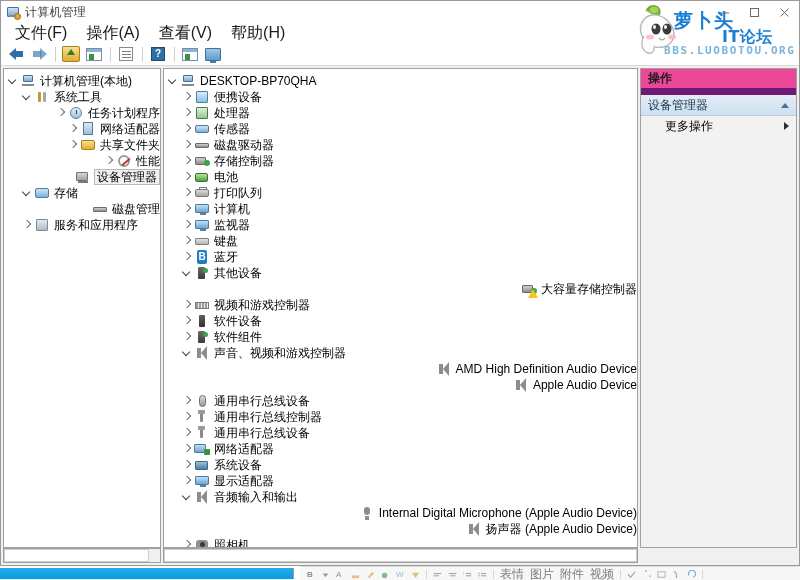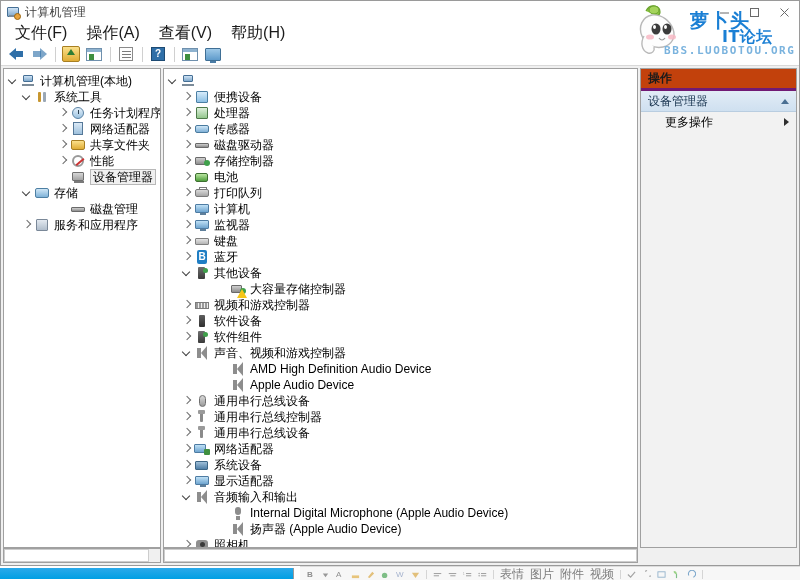--- a/index.html
+++ b/index.html
@@ -686,28 +686,28 @@
     content: "";
     position: absolute;
     left: 1px; top: 9px;
     width: 12px; height: 2px;
     background: #7b8b99;
   }
 
   
   .lvl1 { padding-left: 2px; }
   .lvl2 { padding-left: 16px; }
-  .lvl3 { padding-left: 52px; }
+  .lvl3 { padding-left: 39px; justify-content: flex-end; }
   .noch { width: 14px; flex: 0 0 auto; }
 
   
   .act-header {
     height: 19px;
-    background: #c2410c;
-    border-bottom: 3px solid #701a75;
+    background: #ec4899;
+    border-bottom: 7px solid #701a75;
     display: flex;
     align-items: center;
     padding-left: 7px;
     font-weight: bold;
     font-size: 12px;
     color: #1b1b1b;
   }
   .act-group {
     height: 20px;
     background: linear-gradient(#e2ecf6, #cfe0f0);
@@ -771,21 +771,21 @@
   
   .watermark {
     position: absolute;
     right: 2px; top: 1px;
     width: 168px; height: 56px;
     pointer-events: none;
     z-index: 5;
   }
   .wm-text1 {
     position: absolute;
-    left: 60px; top: 7px;
+    left: 44px; top: 7px;
     font-size: 19px;
     font-weight: bold;
     color: #1a7fd4;
     letter-spacing: 1px;
     font-family: "DejaVu Sans", sans-serif;
   }
   .wm-text2 {
     position: absolute;
     left: 92px; top: 26px;
     font-size: 16px;
@@ -999,20 +999,21 @@
         </div>
     </div>
 
     <div class="pane pane-mid">
       <div class="tree" id="device-tree">
           <div class="trow lvl1">
             <span class="chev open"></span>
             <span class="ic">
               <span class="root"></span>
             </span>
+            <span class="lbl">DESKTOP-BP70QHA</span>
           </div>
           <div class="trow lvl2">
             <span class="chev closed"></span>
             <span class="ic">
               <span class="port"></span>
             </span>
             <span class="lbl">便携设备</span>
           </div>
           <div class="trow lvl2">
             <span class="chev closed"></span>

